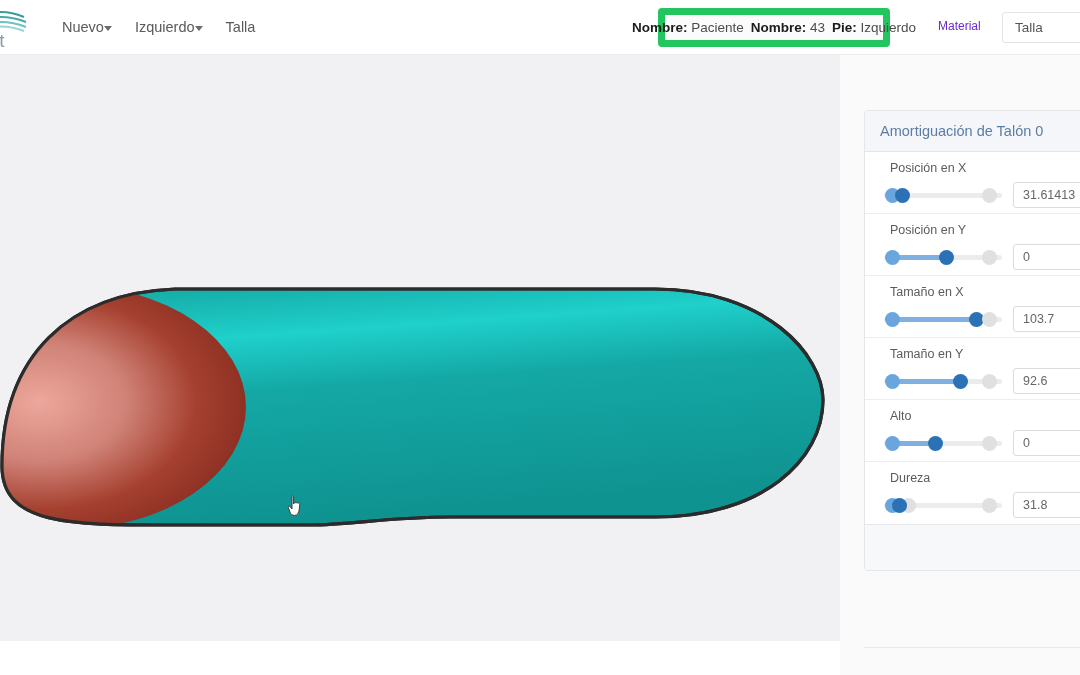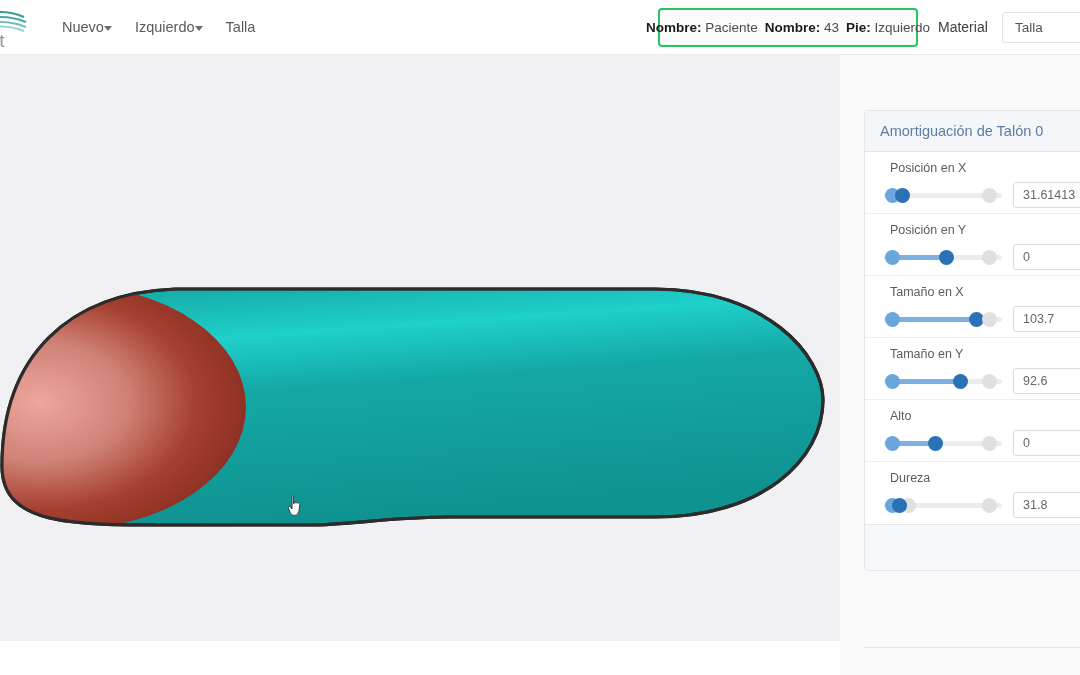--- a/index.html
+++ b/index.html
@@ -30,30 +30,30 @@
     font-size:14.5px; color:#5a5a5a; padding:6px 10px;
     display:flex; align-items:center; cursor:default;
     white-space:nowrap;
     justify-content:flex-end;
   }
   .caret {
     width:0;height:0;border-left:4px solid transparent;border-right:4px solid transparent;
     border-top:5px solid #6b6b6b; display:inline-block; margin-top:2px;
   }
   .patient-box {
-    position:absolute; left:658px; top:8px; width:260px; height:39px;
-    background:#fbfbfb; border:2px solid #22c55e; border-radius:4px;
+    position:absolute; left:658px; top:8px; width:232px; height:39px;
+    background:#fbfbfb; border:7px solid #22c55e; border-radius:4px;
     display:flex; align-items:center; justify-content:center;
     font-size:13.5px; color:#4c4c4c; white-space:nowrap;
   }
   .patient-box b { color:#1c1c1c; font-weight:bold; }
   .patient-box span.v { margin-right:7px; }
   .material-label {
     position:absolute; left:938px; top:19px;
-    font-size:14px; color:#404040;
+    font-size:12px; color:#6d28d9;
   }
   .material-select {
     position:absolute; left:1002px; top:12px; width:108px; height:31px;
     background:#fff; border:1px solid #e3e3e3; border-radius:3px;
     display:flex; align-items:center; padding-left:12px;
     font-size:13.5px; color:#555;
   }
 
   
   .viewport {

